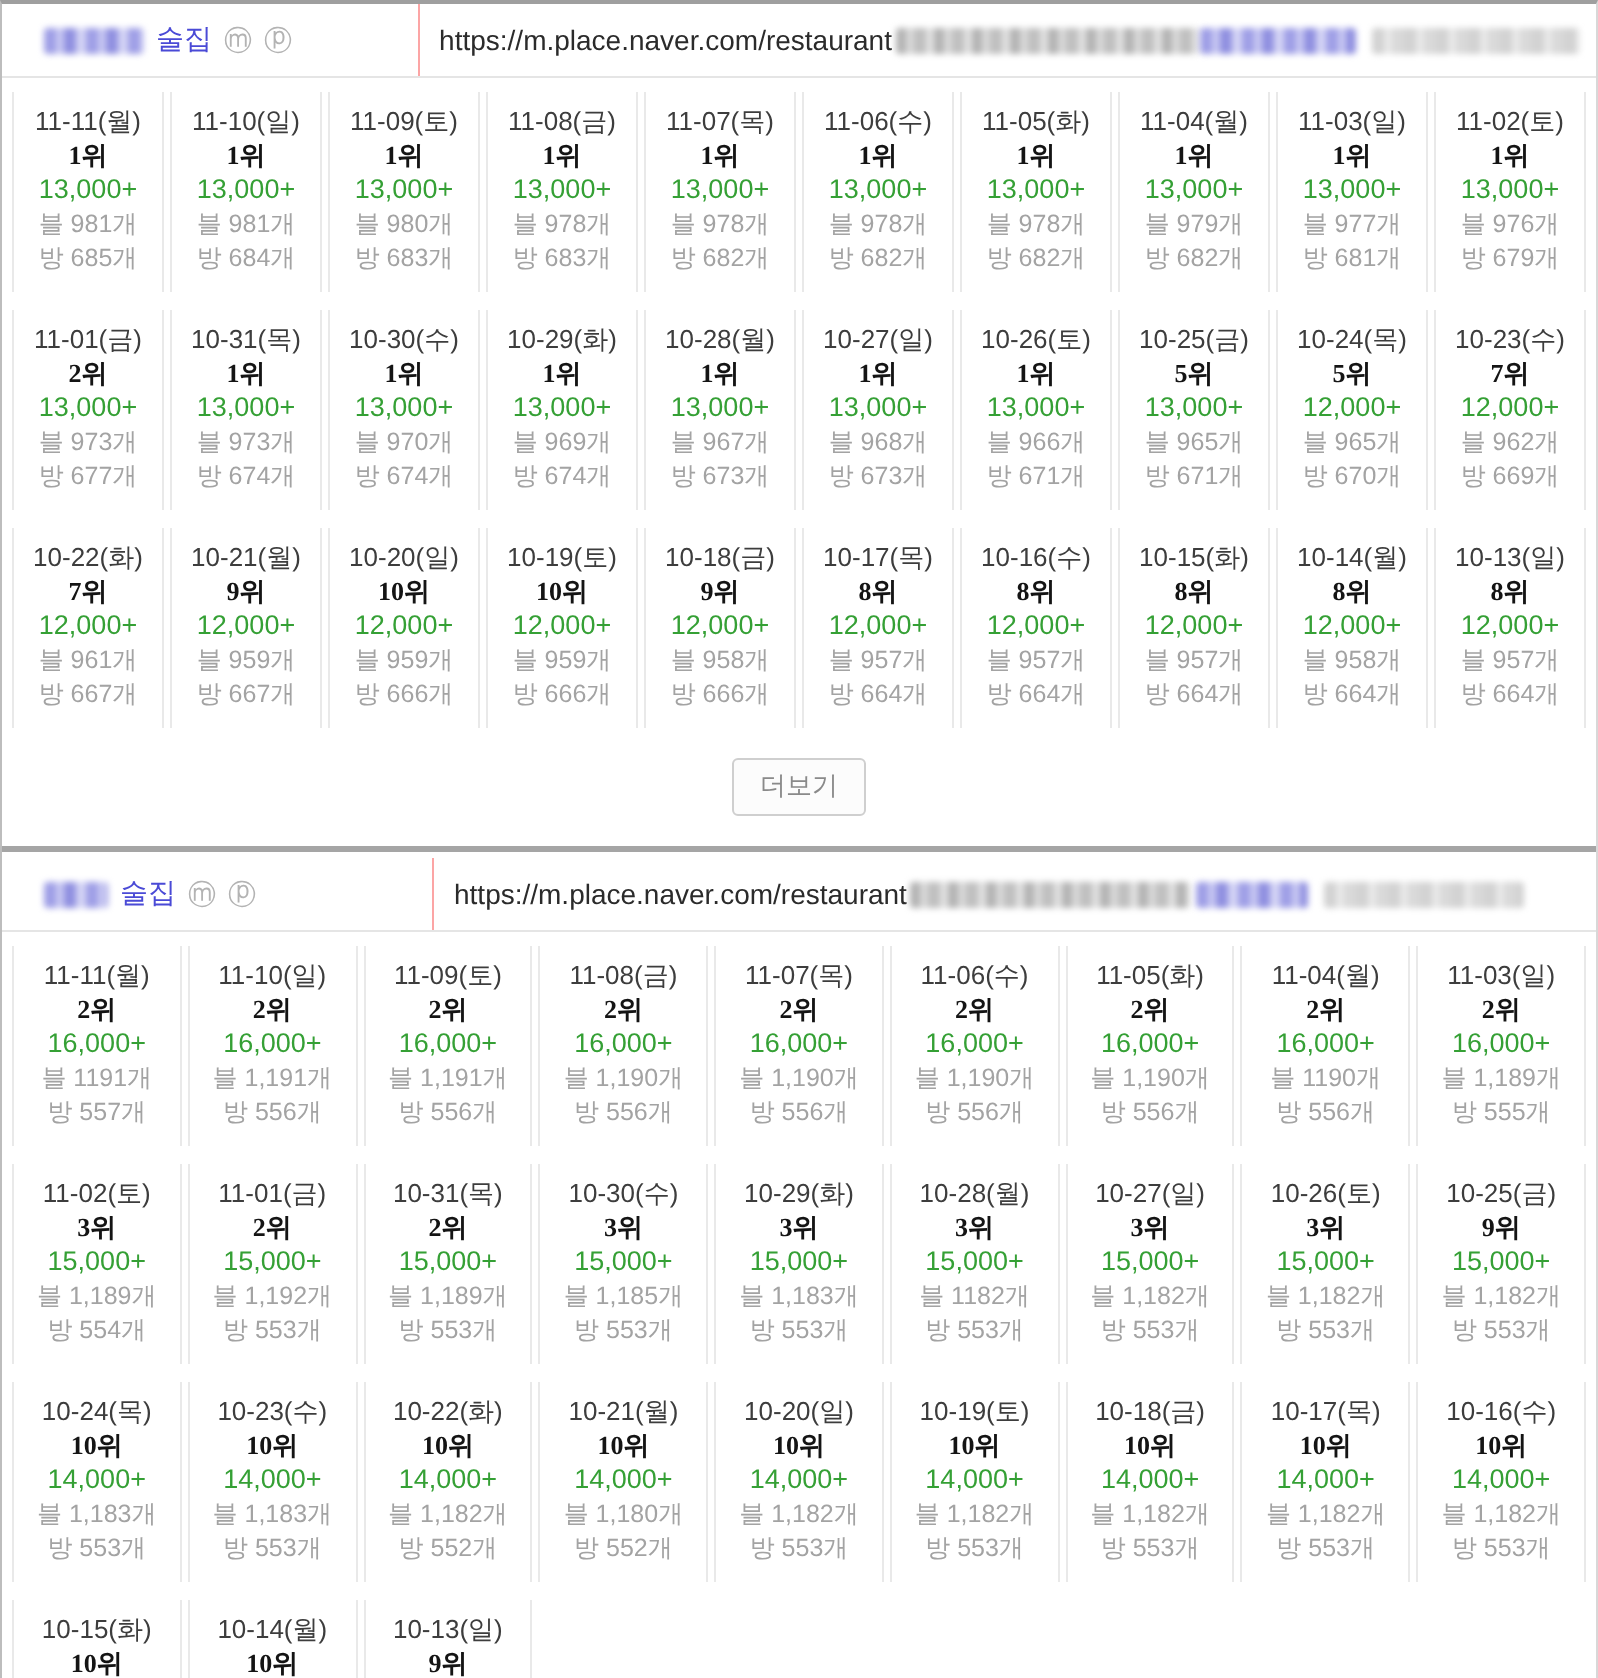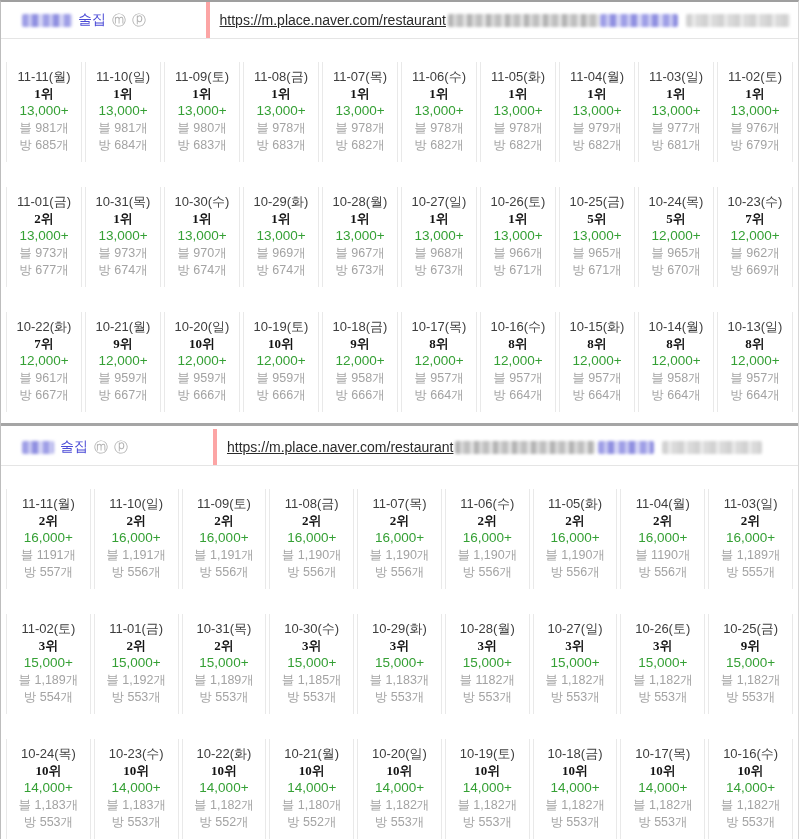--- a/index.html
+++ b/index.html
@@ -17,43 +17,43 @@
     background:#fff;
   }
   .divider { height:3px; background:#a5a5a5; margin:2px 0 3px; }
 
   
   .panel-header {
     display:flex; align-items:stretch; height:37px;
     border-bottom:1px solid #e5e5e5; background:#fff;
   }
   .hcell { display:flex; align-items:center; }
-  .name-cell { width:216px; border-right:4px solid #fca5a5; padding-left:21px; gap:6px; }
+  .name-cell { width:216px; border-right:1px solid #fca5a5; padding-left:21px; gap:6px; }
   .url-cell  { flex:1; padding-left:10px; gap:2px; }
   .kw-cell   { width:200px; gap:8px; padding-right:8px; }
   .store-label { color:#4a4ad6; font-size:14px; text-decoration:none; cursor:pointer; white-space:nowrap; }
   .badge { color:#b3b3b3; font-size:14px; line-height:1; cursor:pointer; }
-  .url-text { color:#2b2b2b; font-size:14px; white-space:nowrap;text-decoration:underline; }
+  .url-text { color:#2b2b2b; font-size:14px; white-space:nowrap; }
 
   
   .redact { display:inline-block; height:13px; border-radius:2px; filter:blur(1.6px); }
   .redact-purple { background:repeating-linear-gradient(90deg,#9e9ee6 0 6px,#c9c9f2 6px 10px,#8f8fe0 10px 16px,#d5d5f5 16px 21px); }
   .redact-gray   { background:repeating-linear-gradient(90deg,#b3b3b3 0 5px,#d9d9d9 5px 9px,#bfbfbf 9px 15px,#e2e2e2 15px 19px); }
   .redact-light  { background:repeating-linear-gradient(90deg,#d2d2d2 0 6px,#e9e9e9 6px 10px,#d9d9d9 10px 16px); }
 
   
   .grid {
     display:grid; column-gap:3px; row-gap:9px;
     padding:7px 5px 9px;
   }
   .cols-10 { grid-template-columns:repeat(10,1fr); }
   .cols-9  { grid-template-columns:repeat(9,1fr); }
   .cell {
     border-left:1px solid #e9e9e9; border-right:1px solid #e9e9e9;
-    text-align:center; padding:6px 0 8px; background:#fff;margin-top:16px;
+    text-align:center; padding:6px 0 8px; background:#fff;
   }
   .c-date { color:#3d3d3d; font-size:13px; line-height:17px; white-space:nowrap; }
   .c-rank { color:#141414; font-size:13px; font-weight:bold; line-height:17px;font-family:Liberation Serif, serif; }
   .c-val  { color:#35a035; font-size:13.5px; font-weight:normal; line-height:18px; white-space:nowrap; }
   .c-sub  { color:#a3a3a3; font-size:12.5px; line-height:17px; white-space:nowrap; }
 
   
   .more-row { text-align:center; padding:6px 0 13px; }
   .more-btn {
     font-family:inherit; font-size:13px; color:#8a8a8a;
@@ -320,20 +320,23 @@
 
         <div class="cell">
           <div class="c-date">10-13(일)</div>
           <div class="c-rank">8위</div>
           <div class="c-val">12,000+</div>
           <div class="c-sub">블 957개</div>
           <div class="c-sub">방 664개</div>
         </div>
       </div>
 
+    <div class="more-row">
+      <button class="more-btn">더보기</button>
+    </div>
   </section>
 
   <div class="divider"></div>
 
   <section>
     <header class="panel-header">
       <div class="hcell name-cell">
         <span class="redact redact-purple" style="width:32px"></span>
         <a class="store-label">술집</a>
         <span class="badge">ⓜ</span>

